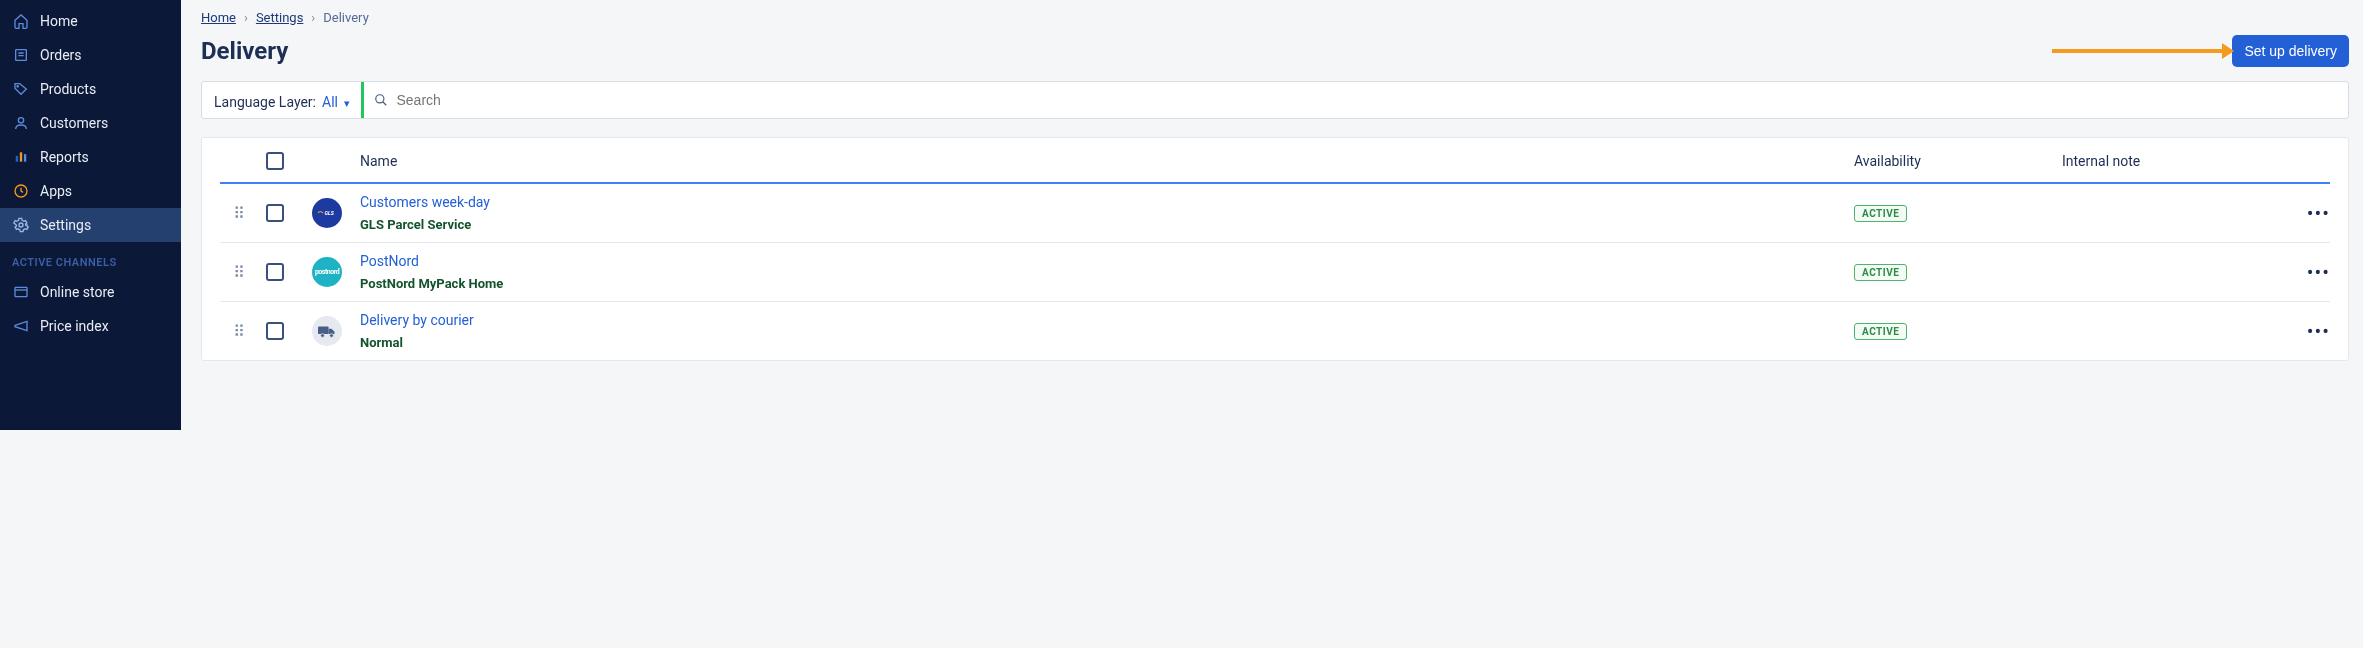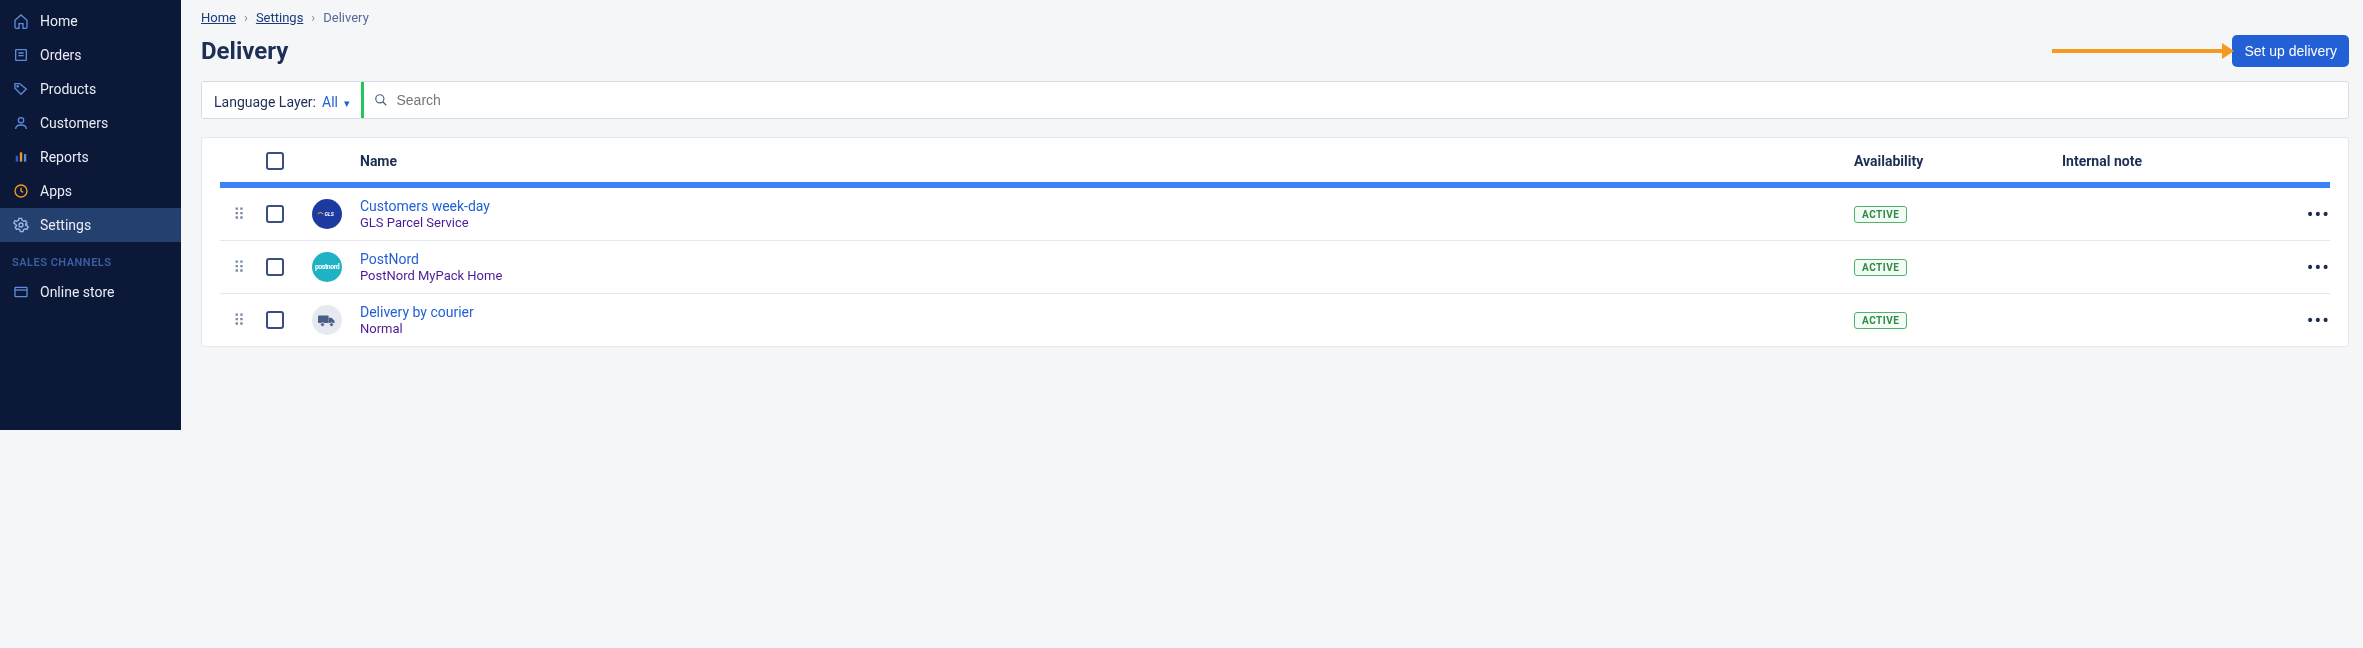--- a/index.html
+++ b/index.html
@@ -86,42 +86,42 @@
     padding: 0 18px;
   }
   .thead, .trow {
     display:grid;
     grid-template-columns: 38px 38px 40px 1fr 200px 200px 60px;
     align-items:center;
     gap: 8px;
   }
   .thead {
     padding: 14px 0 12px;
-    color:#1d2f55; font-weight:700; font-size:14px;
-    border-bottom:6px solid #3b82f6;
+    color:#1d2f55; font-weight:400; font-size:14px;
+    border-bottom:2px solid #3b82f6;
   }
   .thead .name-col { grid-column: 4; }
   .trow {
     padding: 10px 0;
     border-bottom:1px solid #e4e7ee;
   }
   .trow:last-child { border-bottom:none; }
   .drag-handle { color:#7a8aa8; cursor:grab; font-size:16px; text-align:center; }
   .chk {
     width:18px; height:18px; border:2px solid #3a4f7d; border-radius:3px; cursor:pointer;
   }
   .avatar {
     width:30px; height:30px; border-radius:50%; display:flex; align-items:center; justify-content:center;
     font-size:9px; font-weight:700; color:#fff;
   }
   .avatar.gls { background:#1d3aa0; }
   .avatar.postnord { background:#1eb2c4; font-size:7px; letter-spacing:-.5px; }
   .avatar.generic { background:#e6e9f0; color:#4a5e88; font-size:16px; }
   .name-cell .title { color:#2360d6; cursor:pointer; font-size:14px; }
-  .name-cell .sub { color:#4c1d95; font-size:13px; margin-top:1px; }
+  .name-cell .sub { color:#14532d; font-size:13px; margin-top:7px;font-weight:bold; }
   .badge {
     display:inline-block; border:1px solid #4fb36a; color:#2e8a47;
     font-size:10px; font-weight:700; padding:2px 7px; border-radius:3px;
     letter-spacing:.5px; background:#f3fbf5;
   }
   .row-actions { color:#1d2f55; font-size:20px; text-align:right; cursor:pointer; letter-spacing:1px; }
   svg { display:block; }
 </style>
 </head>
 <body>
@@ -186,30 +186,38 @@
     <div class="nav-item active">
       <span class="nav-icon">
         <svg width="16" height="16" viewBox="0 0 24 24" fill="none" stroke="#9db8e8" stroke-width="2">
             <circle cx="12" cy="12" r="3"></circle>
             <path d="M19 12a7 7 0 00-.2-1.6l2-1.5-2-3.4-2.3 1a7 7 0 00-2.8-1.6L13 2h-4l-.7 2.9a7 7 0 00-2.8 1.6l-2.3-1-2 3.4 2 1.5A7 7 0 005 12c0 .5.1 1.1.2 1.6l-2 1.5 2 3.4 2.3-1a7 7 0 002.8 1.6L11 22h4l.7-2.9a7 7 0 002.8-1.6l2.3 1 2-3.4-2-1.5c.1-.5.2-1.1.2-1.6z"></path>
           </svg>
       </span>
       <span>Settings</span>
     </div>
 
-    <div class="nav-section-label">SALES CHANNELS</div>
+    <div class="nav-section-label">ACTIVE CHANNELS</div>
 
     <div class="nav-item">
       <span class="nav-icon">
         <svg width="16" height="16" viewBox="0 0 24 24" fill="none" stroke="#5b8bdc" stroke-width="2">
             <rect x="3" y="5" width="18" height="14" rx="1"></rect>
             <path d="M3 9h18"></path>
           </svg>
       </span>
       <span>Online store</span>
+    </div>
+    <div class="nav-item">
+      <span class="nav-icon">
+        <svg width="16" height="16" viewBox="0 0 24 24" fill="none" stroke="#5b8bdc" stroke-width="2">
+            <path d="M3 11l18-6v14L3 13z"></path>
+          </svg>
+      </span>
+      <span>Price index</span>
     </div>
   </nav>
 
   <main class="main">
 
     <div class="breadcrumb">
       <a>Home</a>
       <span class="sep">›</span>
       <a>Settings</a>
       <span class="sep">›</span>

